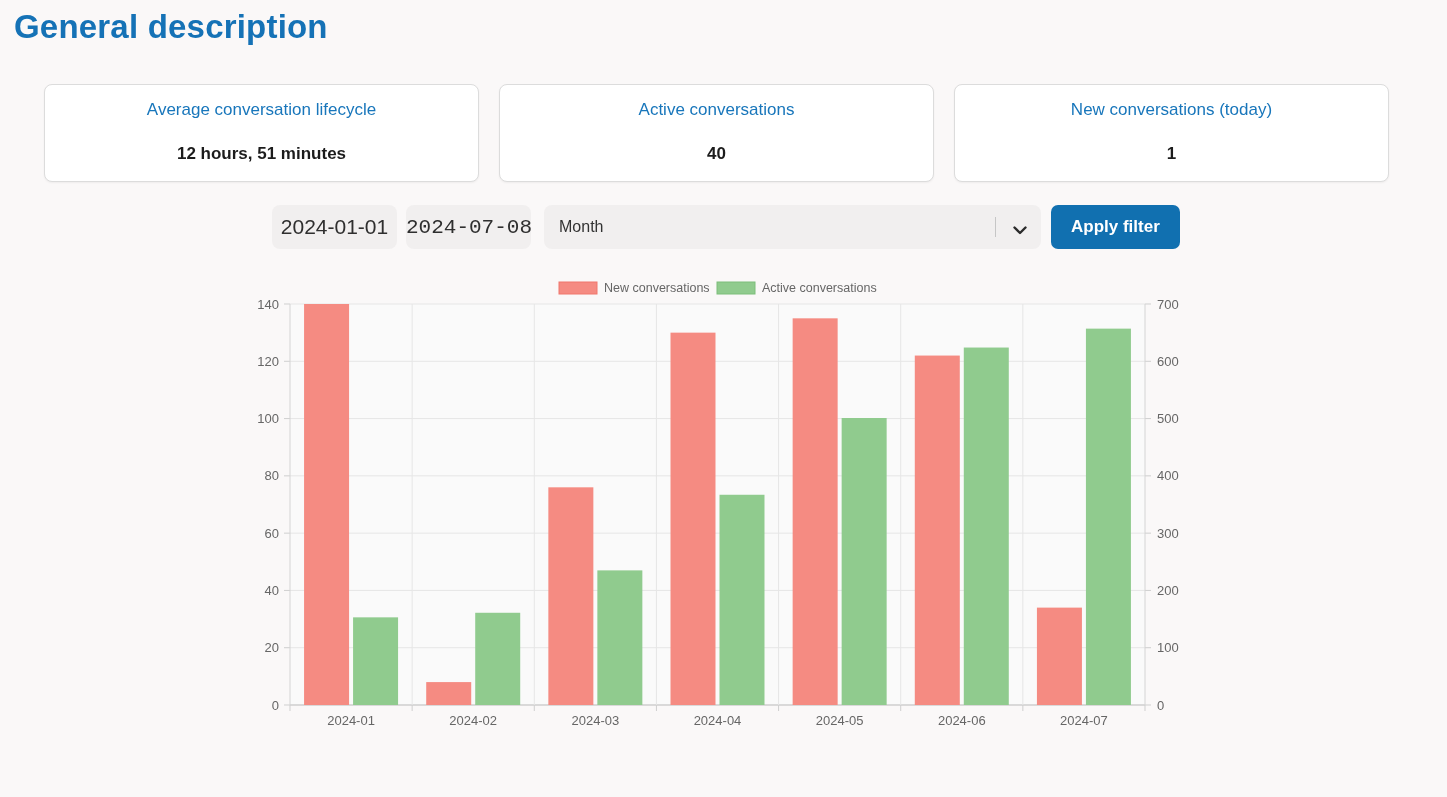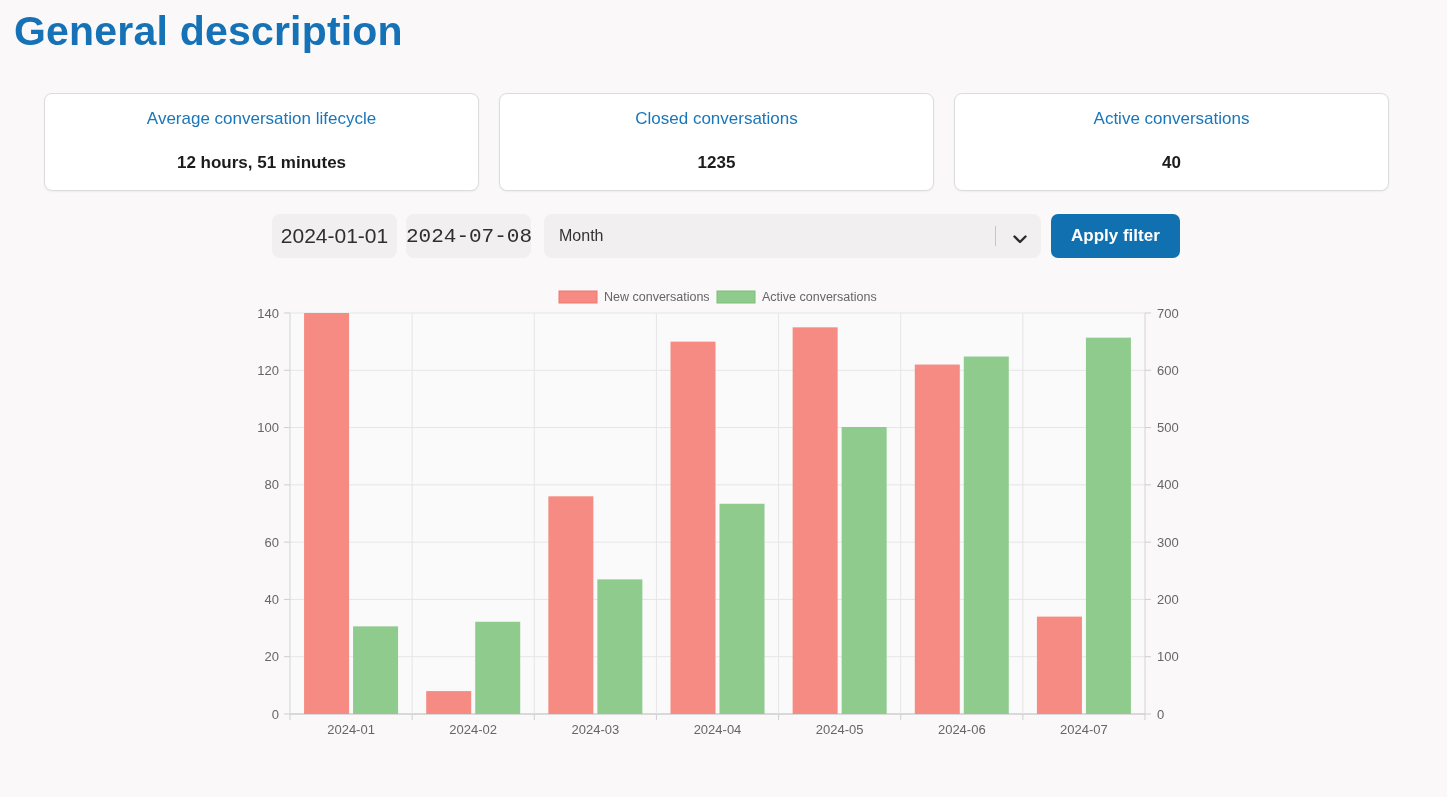--- a/index.html
+++ b/index.html
@@ -5,21 +5,21 @@
   * { margin:0; padding:0; box-sizing:border-box; }
   html,body { width:1447px; height:797px; }
   body {
     background:#faf8f8;
     font-family:"Liberation Sans", sans-serif;
     overflow:hidden;
   }
   
   .page-title {
     margin:8px 0 0 14px;
-    font-size:41px;
+    font-size:33px;
     font-weight:bold;
     color:#1572b6;
     letter-spacing:.2px;
   }
   
   .cards {
     display:flex;
     gap:20px;
     margin:38px 58px 0 44px;
   }
@@ -107,26 +107,26 @@
 <body>
 
 <h1 class="page-title">General description</h1>
 
 <div class="cards">
   <div class="card">
     <div class="card-title">Average conversation lifecycle</div>
     <div class="card-value">12 hours, 51 minutes</div>
   </div>
   <div class="card">
-    <div class="card-title">Closed conversations</div>
-    <div class="card-value">1235</div>
-  </div>
-  <div class="card">
     <div class="card-title">Active conversations</div>
     <div class="card-value">40</div>
+  </div>
+  <div class="card">
+    <div class="card-title">New conversations (today)</div>
+    <div class="card-value">1</div>
   </div>
 </div>
 
 <div class="filters">
   <input class="date-input" type="text" value="2024-01-01" style="">
   <input class="date-input" type="text" value="2024-07-08" style="">
   <div class="select">
     <span>Month</span>
     <span class="sep"></span>
     <span class="chev">

